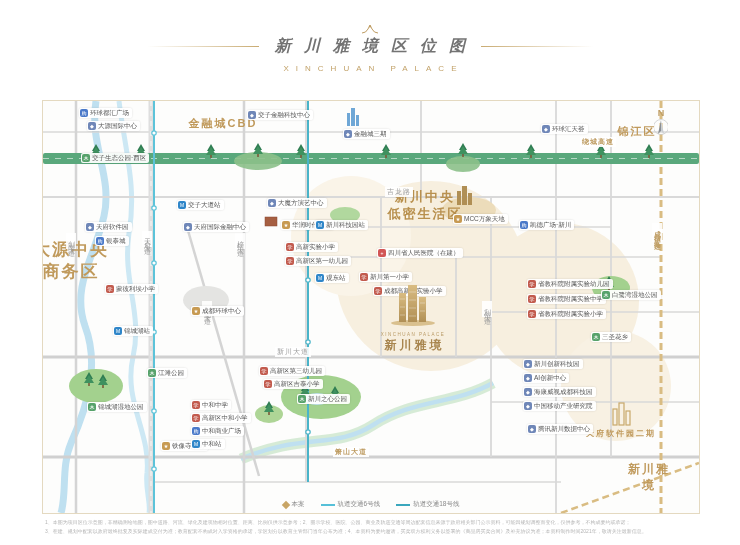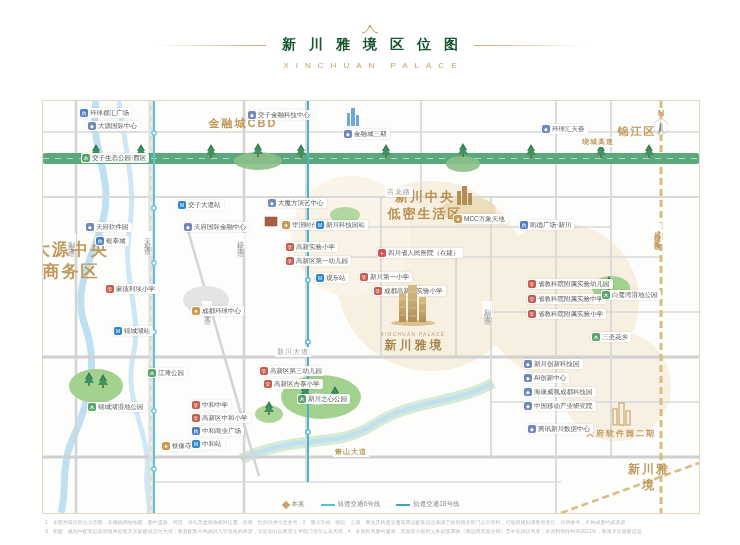--- a/index.html
+++ b/index.html
@@ -4,22 +4,22 @@
 <style>
   html,body{margin:0;padding:0;background:#ffffff;font-family:"Liberation Sans",sans-serif;}
   .page{position:relative;width:740px;height:545px;background:#fff;overflow:hidden;}
 
   
   .hdr{position:absolute;top:24px;left:0;width:100%;text-align:center;}
   .orn{display:block;margin:0 auto 2px auto;}
   .title-row{display:flex;align-items:center;justify-content:center;gap:16px;}
   .hline{width:112px;height:1px;background:linear-gradient(90deg,rgba(201,171,114,0),#c9ab72);}
   .hline.r{background:linear-gradient(90deg,#c9ab72,rgba(201,171,114,0));}
-  .title{font-family:"Liberation Serif",serif;font-size:14px;font-weight:600;color:#14532d;
-         letter-spacing:13px;margin-right:-13px;white-space:nowrap;}
+  .title{font-family:"Liberation Serif",serif;font-size:16px;font-weight:600;color:#737373;
+         letter-spacing:13px;margin-right:-13px;white-space:nowrap;font-style:italic;}
   .subtitle{margin-top:7px;font-size:8px;color:#c2a269;letter-spacing:7px;margin-right:-7px;}
 
   
   .map{position:absolute;left:42px;top:100px;width:656px;height:412px;
        border:1px solid #e4d9c0;background:#fdfdfc;overflow:hidden;}
   .map svg.base{position:absolute;left:0;top:0;}
 
   .poi{position:absolute;display:flex;align-items:center;gap:2px;background:rgba(255,255,255,.94);
        border-radius:2px;padding:1px 3px 1px 1px;font-size:6.5px;color:#555;line-height:1.2;
        box-shadow:0 0 2px rgba(0,0,0,.15);white-space:nowrap;transform:translateY(-50%);z-index:5;}
@@ -203,21 +203,21 @@
         <use href="#tree" transform="translate(304,390)"></use>
           <use href="#tree" transform="translate(334,392)"></use>
         <use href="#tree" transform="translate(88,378)"></use>
           <use href="#tree" transform="translate(102,380)"></use>
         <use href="#tree" transform="translate(608,282)"></use>
           <use href="#tree" transform="translate(268,407)"></use>
       </g>
     </svg>
 
     <div id="districts">
-        <div class="district" style="left: 180px; top: 22px; font-size: 11px; margin-left: 20px;">金融城CBD</div>
+        <div class="district" style="left: 180px; top: 22px; font-size: 11px;">金融城CBD</div>
         <div class="district" style="left: 594px; top: 30px; font-size: 11px;">锦江区</div>
         <div class="district" style="left: 28px; top: 160px; font-size: 17px;">大源中央
 商务区</div>
         <div class="district hl" style="left: 382px; top: 105px; font-size: 13px;">新川中央
 低密生活区</div>
         <div class="district" style="left: 606px; top: 377px; font-size: 12px;">新川雅境</div>
         <div class="district" style="left: 578px; top: 333px; font-size: 8px;">天府软件园二期</div>
       </div>
     <div id="road-labels">
         <div class="road-label hwy" style="left: 555px; top: 41px;">绕城高速</div>

